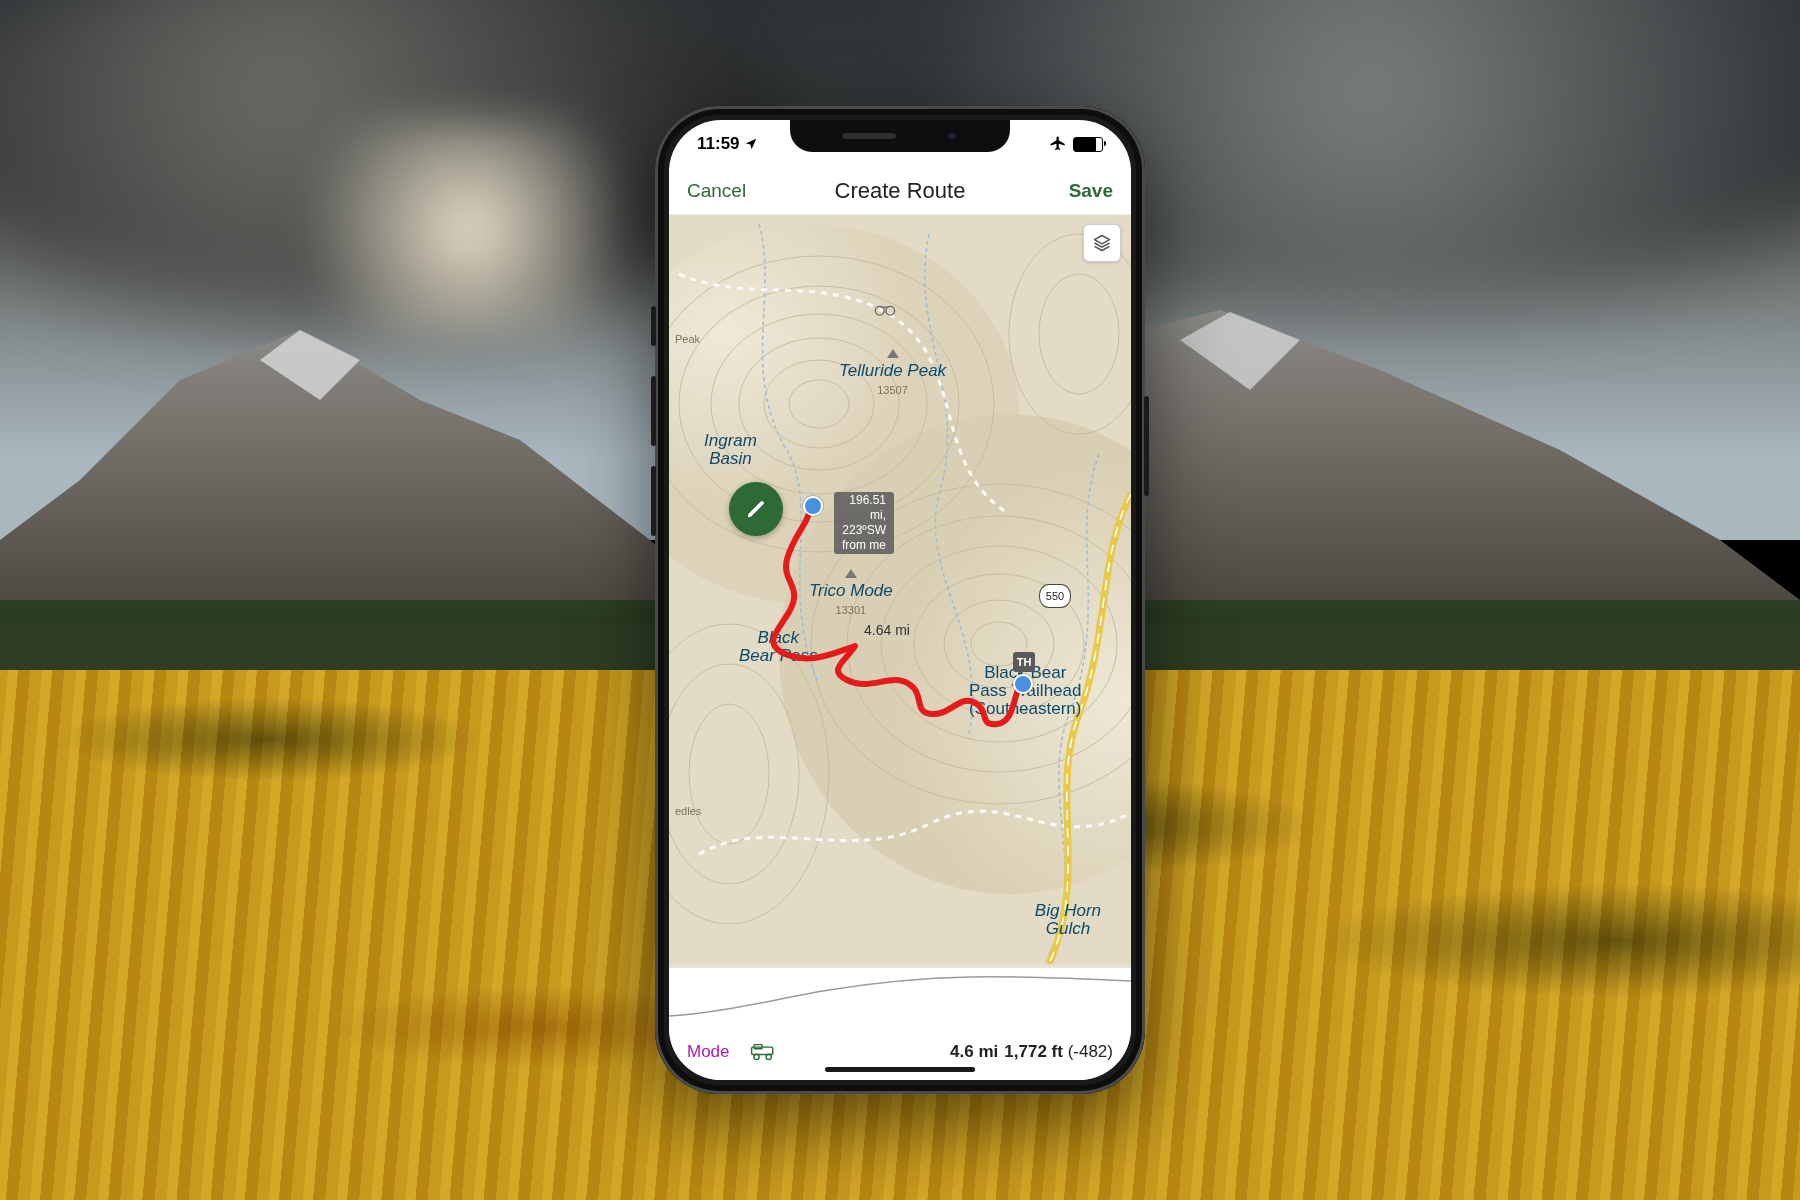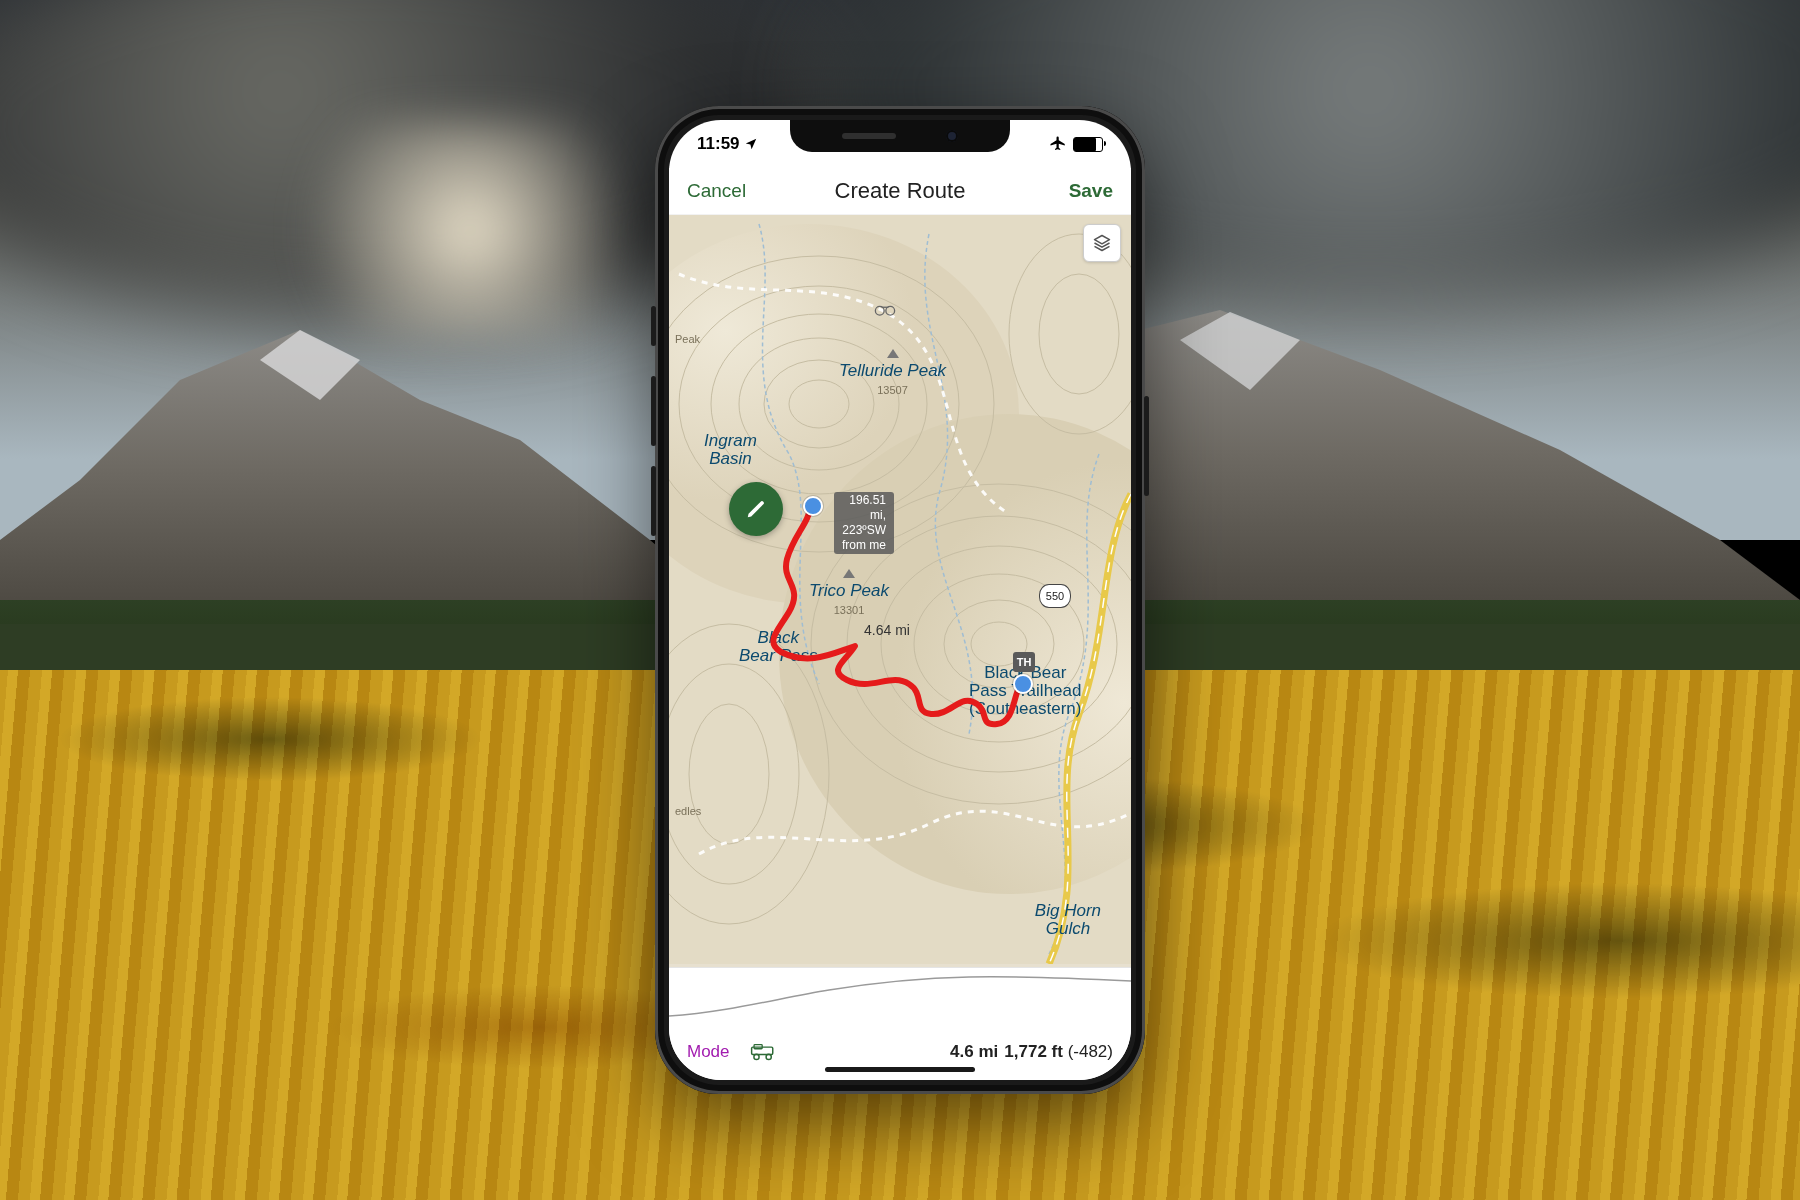--- a/index.html
+++ b/index.html
@@ -194,21 +194,21 @@
 
       <div class="maplabel" style="left:35px;top:218px;">Ingram
 Basin</div>
       <div style="position:absolute;left:170px;top:130px;text-align:center">
         <span class="peak-tri"></span><br>
         <span class="maplabel" style="position:static">Telluride Peak</span><br>
         <span class="maplabel sm" style="position:static">13507</span>
       </div>
       <div style="position:absolute;left:140px;top:350px;text-align:center">
         <span class="peak-tri"></span><br>
-        <span class="maplabel" style="position:static">Trico Peak</span><br>
+        <span class="maplabel" style="position:static">Trico Mode</span><br>
         <span class="maplabel sm" style="position:static">13301</span>
       </div>
       <div class="maplabel" style="left:70px;top:415px;">Black
 Bear Pass</div>
       <div class="maplabel" style="left:300px;top:450px;font-style:normal">Black Bear
 Pass Trailhead
 (Southeastern)</div>
       <div class="maplabel" style="right:30px;bottom:30px;">Big Horn
 Gulch</div>
       <div class="maplabel sm" style="left:6px;top:120px;">Peak</div>

